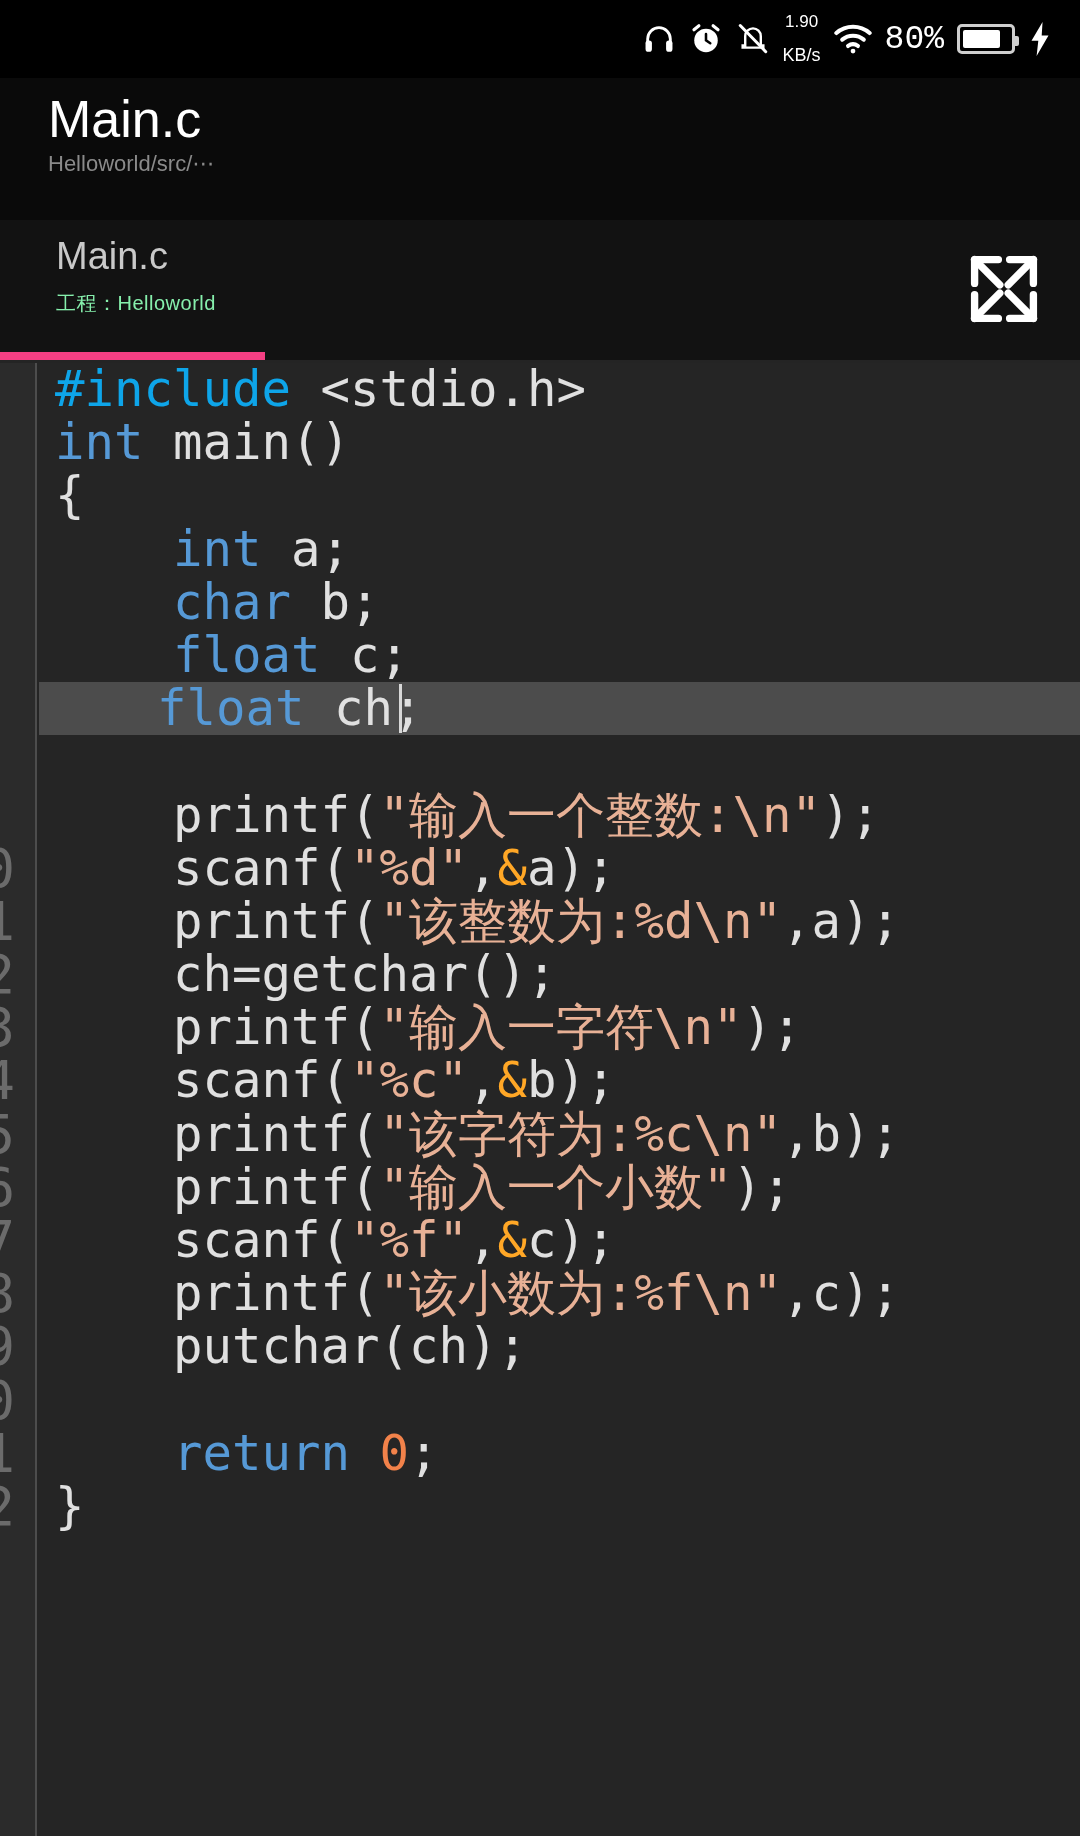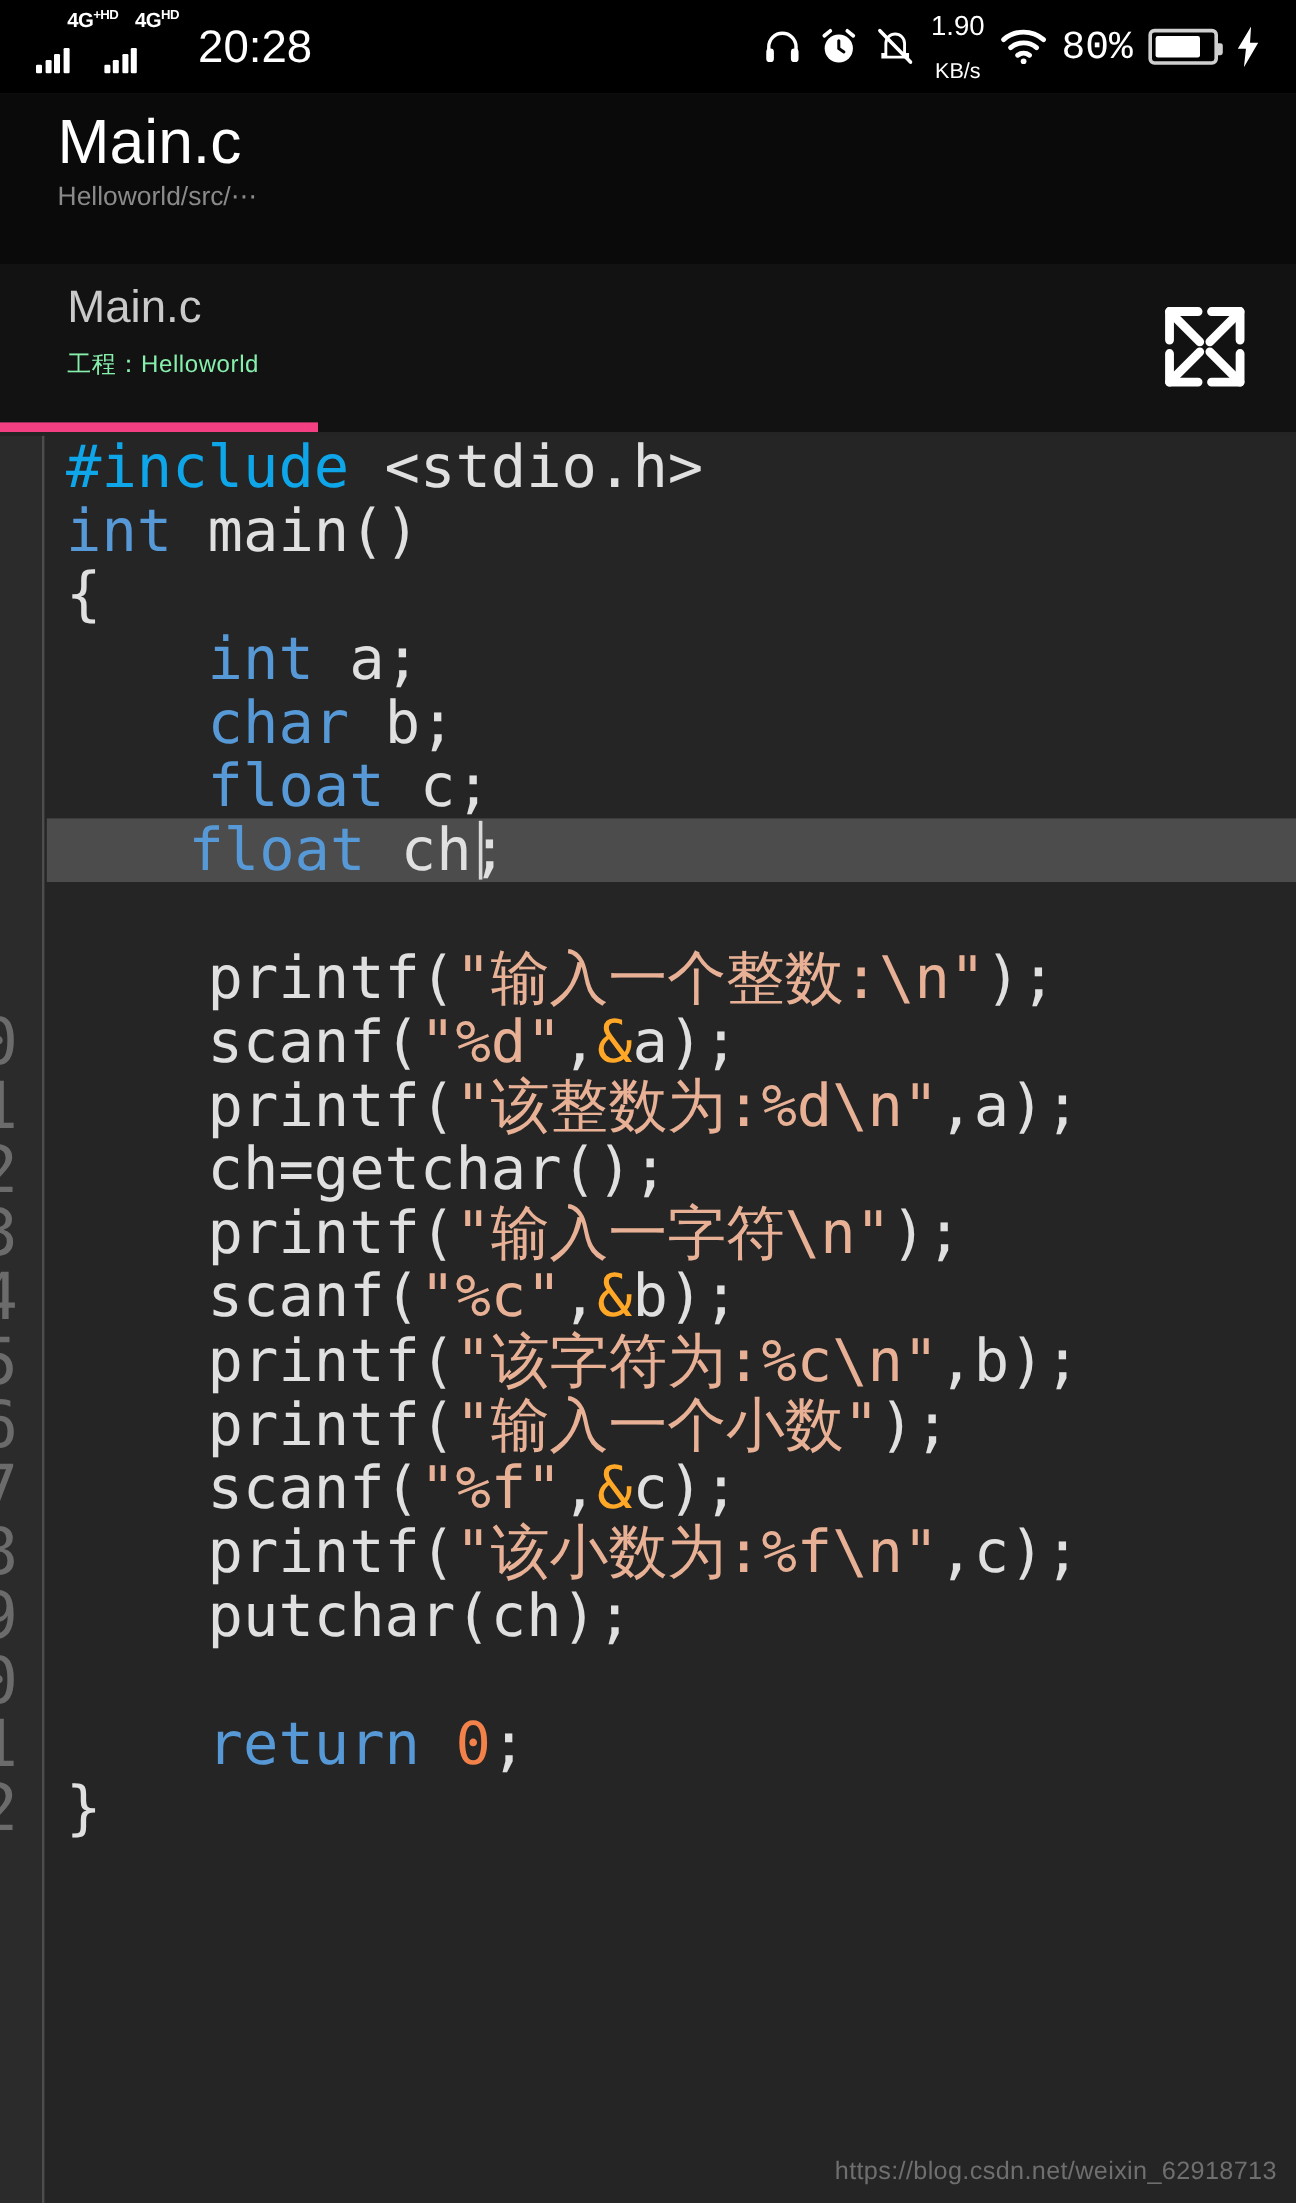--- a/index.html
+++ b/index.html
@@ -37,21 +37,21 @@
   .bars i { display: block; width: 5px; background: #fff; border-radius: 1px; }
   .bars i:nth-child(1) { height: 7px; }
   .bars i:nth-child(2) { height: 11px; }
   .bars i:nth-child(3) { height: 16px; }
   .bars i:nth-child(4) { height: 21px; }
   .sig-group { display: flex; flex-direction: column; align-items: flex-start; }
 
   .clock { font-size: 38px; font-weight: 400; line-height: 1; margin-left: 6px; letter-spacing: 0px; }
 
   .netspeed { display: flex; flex-direction: column; align-items: center; line-height: 1.02; }
-  .netspeed .v { font-size: 23px; }
+  .netspeed .v { font-size: 17px; }
   .netspeed .u { font-size: 18px; margin-top: 16px; }
   .pct { font-size: 33px; line-height: 1; font-family: Liberation Mono, monospace; }
 
   .batt {
     width: 58px; height: 30px; border: 3px solid #cfcfcf; border-radius: 5px;
     position: relative; display: flex; align-items: center; padding: 3px;
   }
   .batt:after {
     content: ""; position: absolute; right: -7px; top: 9px;
     width: 4px; height: 10px; background: #cfcfcf; border-radius: 0 2px 2px 0;
@@ -138,41 +138,20 @@
     position: absolute; right: 16px; bottom: 14px;
     color: #6f6f6f; font-size: 21px; letter-spacing: 0.3px;
   }
 </style>
 </head>
 <body>
 
 <div id="screen">
 
   <div class="statusbar">
-    <div class="sb-left">
-      <div class="sig-group">
-        <div class="sig-label"><span>4G</span><sup>+HD</sup></div>
-        <div class="bars">
-            <i></i>
-            <i></i>
-            <i></i>
-            <i></i>
-          </div>
-      </div>
-      <div class="sig-group" style="margin-left:4px;">
-        <div class="sig-label"><span>4G</span><sup>HD</sup></div>
-        <div class="bars">
-            <i></i>
-            <i></i>
-            <i></i>
-            <i></i>
-          </div>
-      </div>
-      <div class="clock">20:28</div>
-    </div>
 
     <div class="sb-right">
       <svg width="34" height="34" viewBox="0 0 24 24">
         <path d="M4 14v-2a8 8 0 0 1 16 0v2" fill="none" stroke="#fff" stroke-width="2" stroke-linecap="round"></path>
         <rect x="2.5" y="13" width="4.5" height="8" rx="2" fill="#fff"></rect>
         <rect x="17" y="13" width="4.5" height="8" rx="2" fill="#fff"></rect>
       </svg>
       <svg width="34" height="34" viewBox="0 0 24 24">
         <circle cx="12" cy="13" r="8.3" fill="#fff"></circle>
         <path d="M12 8.5V13l3 2" fill="none" stroke="#000" stroke-width="1.8" stroke-linecap="round"></path>
@@ -248,16 +227,15 @@
         <div class="ln">5</div>
         <div class="ln">6</div>
         <div class="ln">7</div>
         <div class="ln">8</div>
         <div class="ln">9</div>
         <div class="ln">0</div>
         <div class="ln">1</div>
         <div class="ln">2</div>
       </div>
     <div class="code" id="code"><div class="line"><span class="pp">#include</span> &lt;stdio.h&gt;</div><div class="line"><span class="kw">int</span> main()</div><div class="line">{</div><div class="line">    <span class="kw">int</span> a;</div><div class="line">    <span class="kw">char</span> b;</div><div class="line">    <span class="kw">float</span> c;</div><div class="line active">    <span class="kw">float</span> ch;</div><div class="line">&nbsp;</div><div class="line">    printf(<span class="str">"输入一个整数:\n"</span>);</div><div class="line">    scanf(<span class="str">"%d"</span>,<span class="amp">&amp;</span>a);</div><div class="line">    printf(<span class="str">"该整数为:%d\n"</span>,a);</div><div class="line">    ch=getchar();</div><div class="line">    printf(<span class="str">"输入一字符\n"</span>);</div><div class="line">    scanf(<span class="str">"%c"</span>,<span class="amp">&amp;</span>b);</div><div class="line">    printf(<span class="str">"该字符为:%c\n"</span>,b);</div><div class="line">    printf(<span class="str">"输入一个小数"</span>);</div><div class="line">    scanf(<span class="str">"%f"</span>,<span class="amp">&amp;</span>c);</div><div class="line">    printf(<span class="str">"该小数为:%f\n"</span>,c);</div><div class="line">    putchar(ch);</div><div class="line">&nbsp;</div><div class="line">    <span class="kw">return</span> <span class="num">0</span>;</div><div class="line">}</div></div>
-    <div class="watermark">https://blog.csdn.net/weixin_62918713</div>
   </div>
 
 </div>
 
 </body></html>

